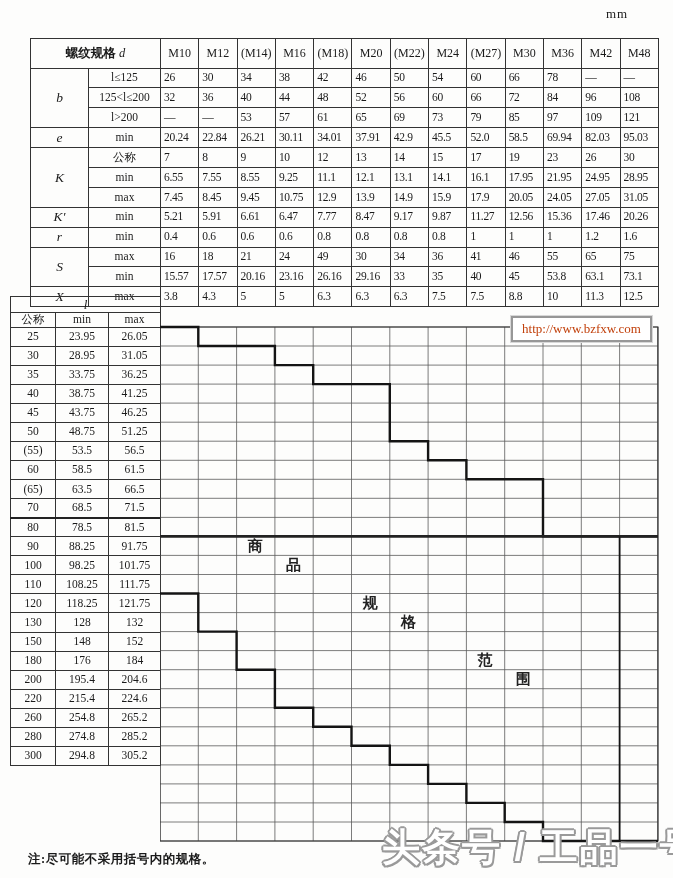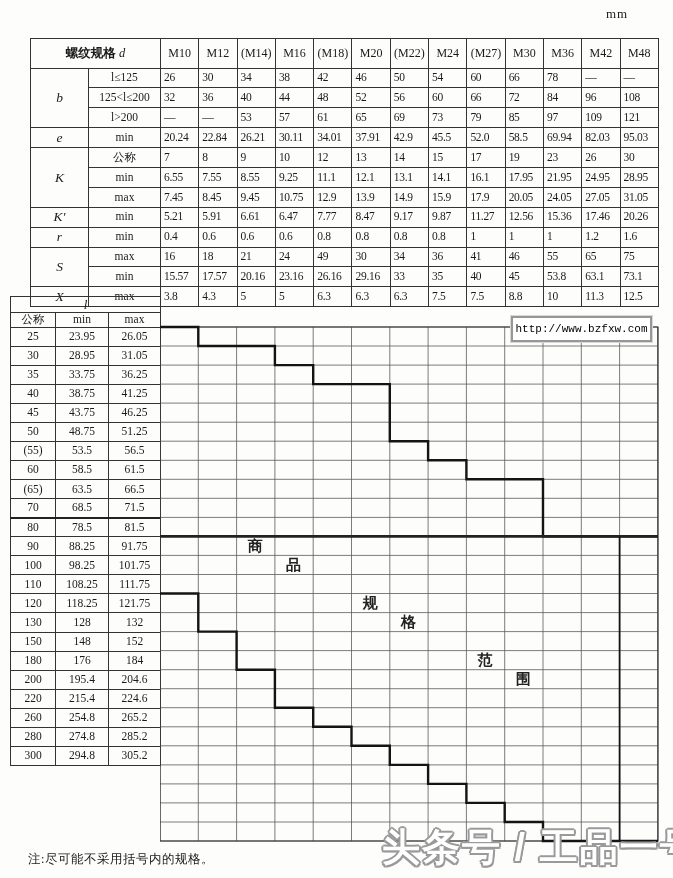--- a/index.html
+++ b/index.html
@@ -38,23 +38,23 @@
   .boldv{stroke:#141414;stroke-width:1.8;fill:none;}
 
   #range-labels{position:absolute;left:0;top:0;width:673px;height:878px;pointer-events:none;}
   .rchar{position:absolute;font-size:15px;font-weight:bold;color:#222;
          font-family:"Liberation Serif",serif;}
 
   
   #wm-box{position:absolute;left:511px;top:316px;width:137px;height:22px;background:#fff;
           border:2px solid #979797;outline:1px solid #d8d8d8;display:flex;align-items:center;
           justify-content:center;}
-  #wm-box span{font-family:Liberation Mono, monospace;font-size:11px;color:#000000;}
-
-  #footnote{position:absolute;left:28px;top:851px;font-size:12.5px;letter-spacing:0.5px;}
+  #wm-box span{font-family:Liberation Serif, serif;font-size:13px;color:#c2410c;}
+
+  #footnote{position:absolute;left:28px;top:851px;font-size:12.5px;letter-spacing:0.5px;font-weight:bold;}
 
   #bottom-wm{position:absolute;left:382px;top:822px;font-size:38px;font-weight:bold;
              letter-spacing:2px;color:#ffffff;white-space:nowrap;
              font-family:"Liberation Sans","DejaVu Sans",sans-serif;
              text-shadow:2px 0 #9a9a9a,-2px 0 #9a9a9a,0 2px #9a9a9a,0 -2px #9a9a9a,
                          1.5px 1.5px #9a9a9a,-1.5px -1.5px #9a9a9a,1.5px -1.5px #9a9a9a,-1.5px 1.5px #9a9a9a;}
 </style>
 </head>
 <body>
 

